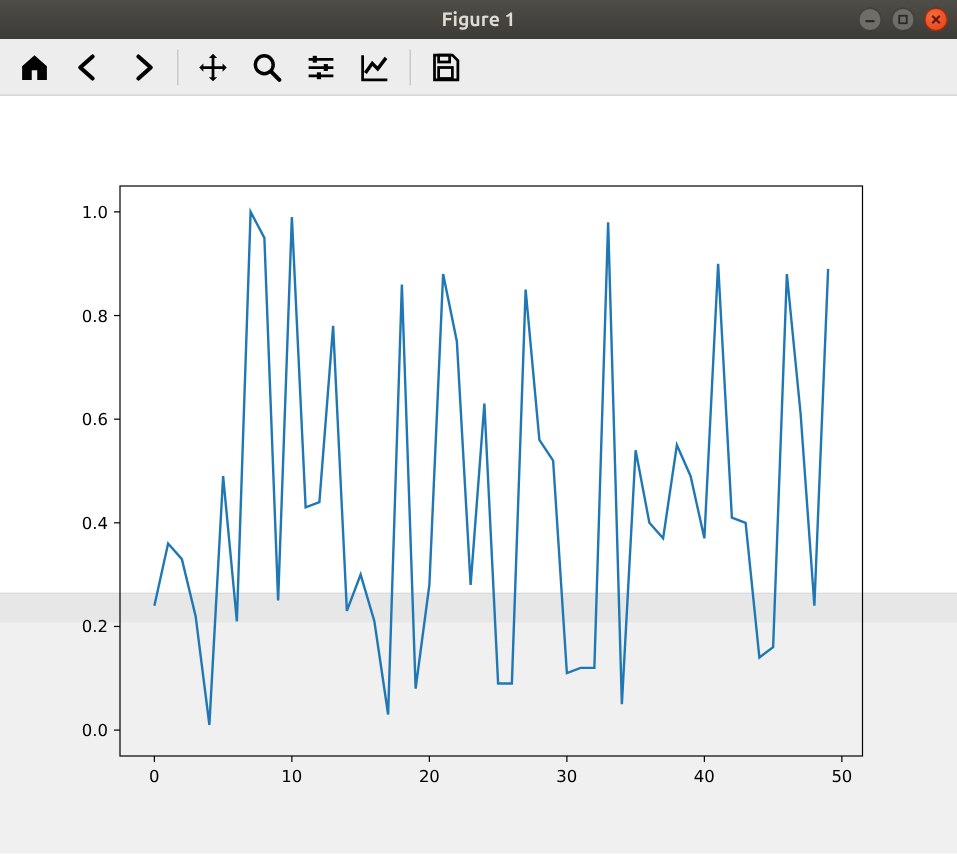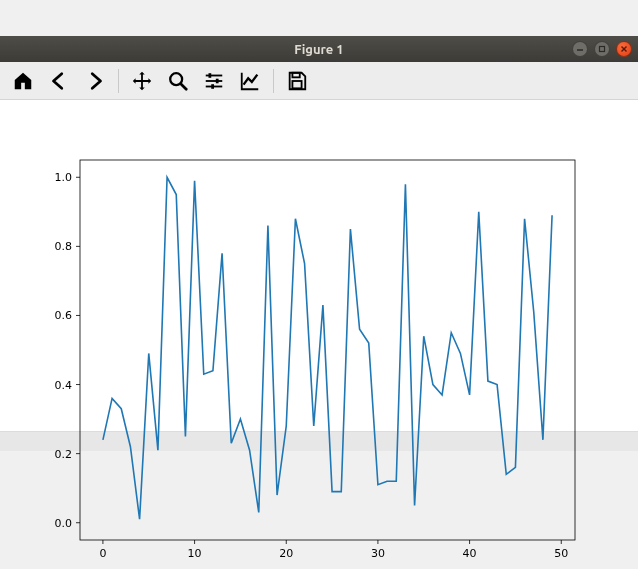--- a/index.html
+++ b/index.html
@@ -9,21 +9,20 @@
       width: 638px;
       height: 569px;
       overflow: hidden;
     }
     .window {
       width: 638px;
       height: 415px;
       background: #f0f0f0;
       display: flex;
       flex-direction: column;
-      margin-top: 36px;
     }
     .titlebar {
       height: 26px;
       background: linear-gradient(to bottom, #4f4d47, #3c3b37);
       display: flex;
       align-items: center;
       position: relative;
       color: #dfdbd2;
       font-size: 13px;
       font-weight: bold;

